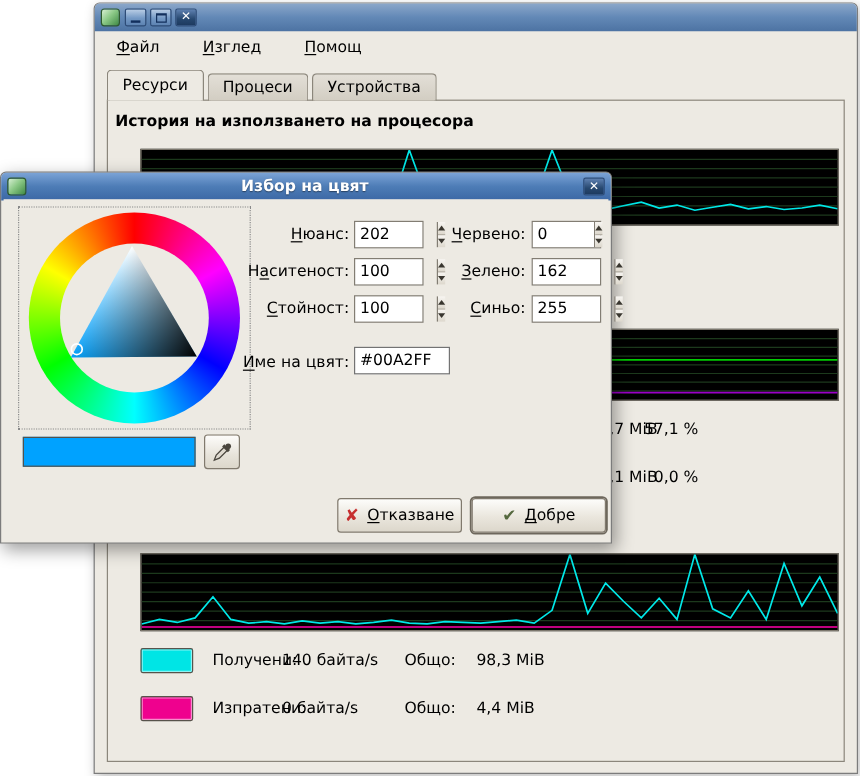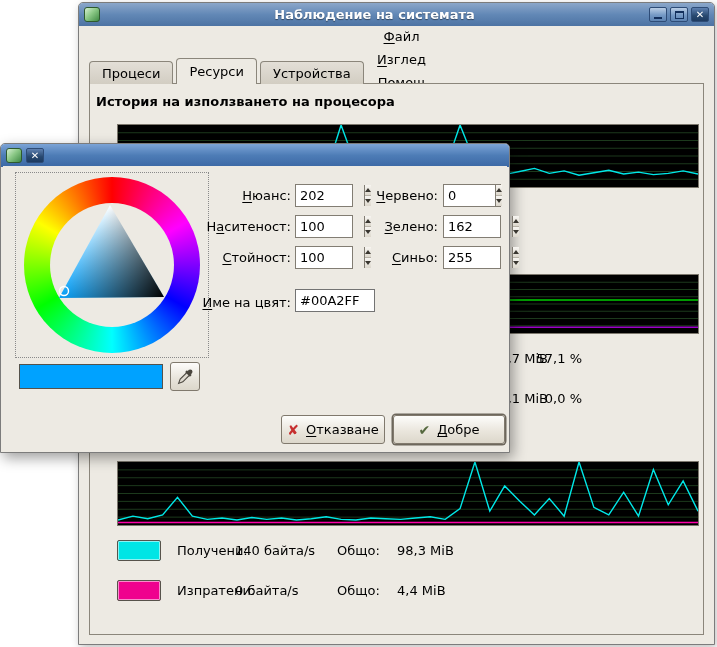--- a/index.html
+++ b/index.html
@@ -45,21 +45,21 @@
   .win-btn.close {
     background: linear-gradient(180deg,#5e80b0 0%,#27486f 60%,#1d3a60 100%);
     color:#fff;
   }
   .glyph-min { width:8px; height:2px; background:#122f5c; margin-top:7px; }
   .glyph-max { width:9px; height:8px; border:1px solid #122f5c; border-top-width:2px; }
 
   
   .menubar {
     position:absolute; top:23px; left:0; right:0; height:26px;
-    display:flex; align-items:center; padding-left:10px; gap:2px;flex-direction:column;
+    display:flex; align-items:center; padding-left:10px; gap:20px;
   }
   .menu-item { padding:3px 8px; }
   .menu-item u { text-underline-offset: 2px; }
 
   .tabs { position:absolute; top:55px; left:10px; height:26px; display:flex; align-items:flex-end; z-index:3; }
   .tab {
     height:23px; padding:0 12px; display:flex; align-items:center;
     background: linear-gradient(#e3dfd7,#d2cdc2);
     border:1px solid #8b867b; border-bottom:none; border-radius:4px 4px 0 0;
     margin-right:3px; white-space:nowrap;
@@ -146,44 +146,43 @@
   .icon-x  { color:#c62f2f; font-weight:bold; font-size:14px; }
   .icon-ok { color:#55683e; font-weight:bold; font-size:14px; }
   .btn u { text-underline-offset:2px; }
 </style>
 </head>
 <body>
 
 <div class="window" id="main-window">
   <div class="titlebar">
     <div class="app-icon"></div>
-    <div class="title">Наблюдение на системата</div>
     <div class="win-controls">
       <div class="win-btn">
           <span class="glyph-min"></span>
         </div>
       <div class="win-btn">
           <span class="glyph-max"></span>
         </div>
       <div class="win-btn close">✕</div>
     </div>
   </div>
 
   <div class="menubar">
     <span class="menu-item"><u>Ф</u>айл</span>
     <span class="menu-item"><u>И</u>зглед</span>
     <span class="menu-item"><u>П</u>омощ</span>
   </div>
 
   <div class="tabs">
+    <div class="tab active">
+        <span>Ресурси</span>
+      </div>
     <div class="tab">
         <span>Процеси</span>
-      </div>
-    <div class="tab active">
-        <span>Ресурси</span>
       </div>
     <div class="tab">
         <span>Устройства</span>
       </div>
   </div>
 
   <div class="panel">
     <div class="section-heading">История на използването на процесора</div>
 
     <div class="chart" id="cpu-chart">
@@ -248,20 +247,21 @@
       <span class="lg-rate">0 байта/s</span>
       <span class="lg-total-label">Общо:</span>
       <span class="lg-total">4,4 MiB</span>
     </div>
   </div>
 </div>
 
 <div class="window" id="color-dialog">
   <div class="titlebar">
     <div class="app-icon"></div>
+    <div class="title">Избор на цвят</div>
     <div class="win-controls">
         <div class="win-btn close">✕</div>
       </div>
   </div>
 
   <div class="dlg-body">
     <div class="wheel-box">
       <div class="wheel">
         <svg class="triangle" width="176" height="176" viewBox="0 0 176 176">
           <defs>

